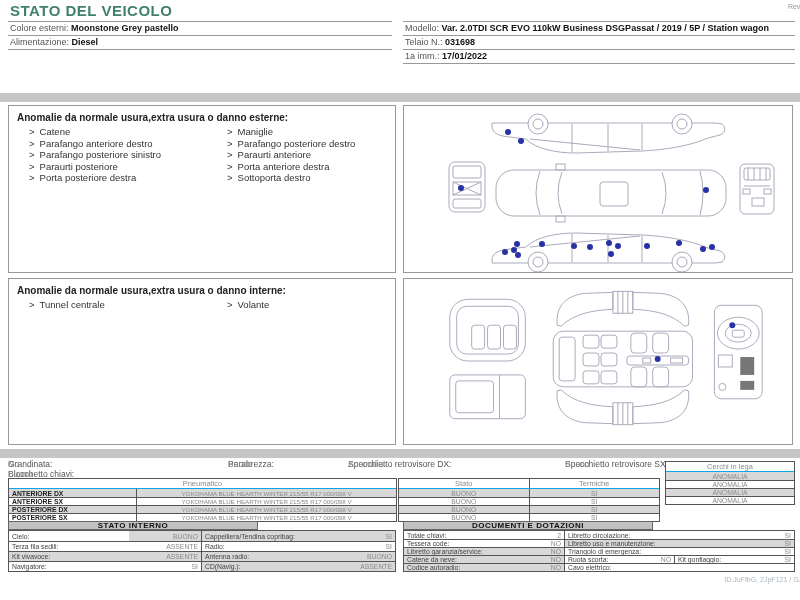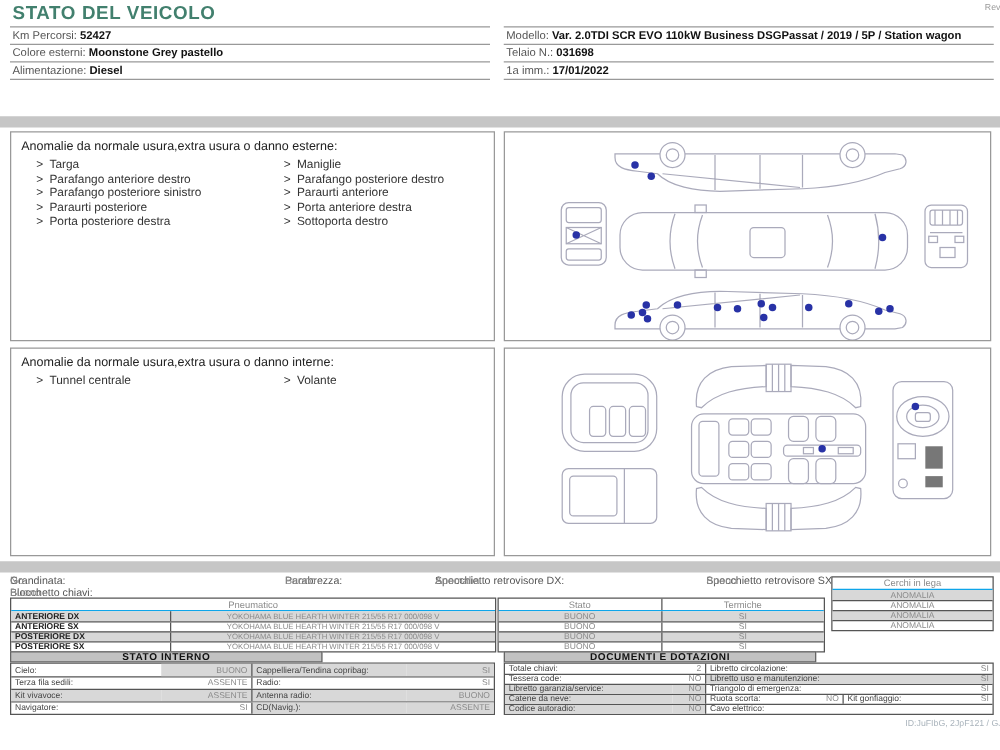--- a/index.html
+++ b/index.html
@@ -21,21 +21,21 @@
   
   .bar{position:absolute;left:0;width:800px;height:9px;background:var(--bar,#c6c6c6);}
   .bar1{top:93px;} .bar2{top:449px;}
 
   
   .panel{position:absolute;border:1px solid #999;background:#fff;box-sizing:border-box;}
   .ext-list{left:8px;top:105px;width:388px;height:168px;}
   .ext-diag{left:403px;top:105px;width:390px;height:168px;}
   .int-list{left:8px;top:278px;width:388px;height:167px;}
   .int-diag{left:403px;top:278px;width:390px;height:167px;}
-  .ptitle{font-size:10px;font-weight:normal;color:#222;padding:6px 0 3px 8px;}
+  .ptitle{font-size:10px;font-weight:bold;color:#222;padding:6px 0 3px 8px;}
   .pcols{position:relative;}
   .pcol{position:absolute;top:0;list-style:none;margin:0;padding:0;}
   .pcol.c1{left:20px;} .pcol.c2{left:218px;}
   .pcol li{font-size:9.5px;color:#333;line-height:11.5px;white-space:nowrap;}
   .arr{margin-right:5px;}
 
   svg{display:block;}
   .ln{fill:none;stroke:#aab;stroke-width:1;}
   .lnw{fill:#fff;stroke:#aab;stroke-width:1;}
   .dk{fill:#777;stroke:none;}
@@ -90,38 +90,37 @@
 </style>
 </head>
 <body>
 
 <div class="page">
 
   <div class="title">STATO DEL VEICOLO</div>
   <div class="rev">Rev. A</div>
 
   <div class="info info-left">
-    <div class="irow"><span class="ilbl">Km Percorsi:</span> <span class="ival">52427</span></div>
     <div class="irow"><span class="ilbl">Colore esterni:</span> <span class="ival">Moonstone Grey pastello</span></div>
     <div class="irow"><span class="ilbl">Alimentazione:</span> <span class="ival">Diesel</span></div>
   </div>
 
   <div class="info info-right">
     <div class="irow"><span class="ilbl">Modello:</span> <span class="ival">Var. 2.0TDI SCR EVO 110kW Business DSGPassat / 2019 / 5P / Station wagon</span></div>
     <div class="irow"><span class="ilbl">Telaio N.:</span> <span class="ival">031698</span></div>
     <div class="irow"><span class="ilbl">1a imm.:</span> <span class="ival">17/01/2022</span></div>
   </div>
 
   <div class="bar bar1"></div>
 
   <div class="panel ext-list">
     <div class="ptitle">Anomalie da normale usura,extra usura o danno esterne:</div>
     <div class="pcols">
       <ul class="pcol c1">
-        <li><span class="arr">&gt;</span><span>Targa</span></li>
+        <li><span class="arr">&gt;</span><span>Catene</span></li>
         <li><span class="arr">&gt;</span><span>Parafango anteriore destro</span></li>
         <li><span class="arr">&gt;</span><span>Parafango posteriore sinistro</span></li>
         <li><span class="arr">&gt;</span><span>Paraurti posteriore</span></li>
         <li><span class="arr">&gt;</span><span>Porta posteriore destra</span></li>
       </ul>
       <ul class="pcol c2">
         <li><span class="arr">&gt;</span><span>Maniglie</span></li>
         <li><span class="arr">&gt;</span><span>Parafango posteriore destro</span></li>
         <li><span class="arr">&gt;</span><span>Paraurti anteriore</span></li>
         <li><span class="arr">&gt;</span><span>Porta anteriore destra</span></li>

